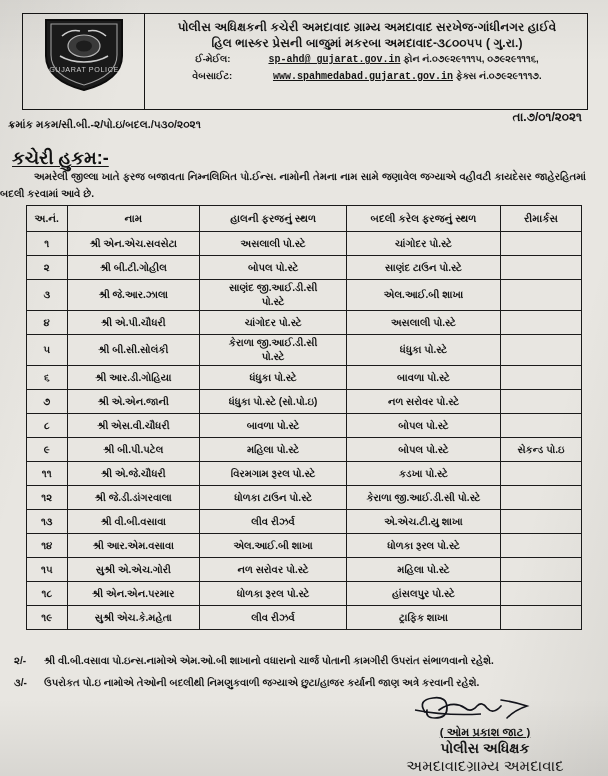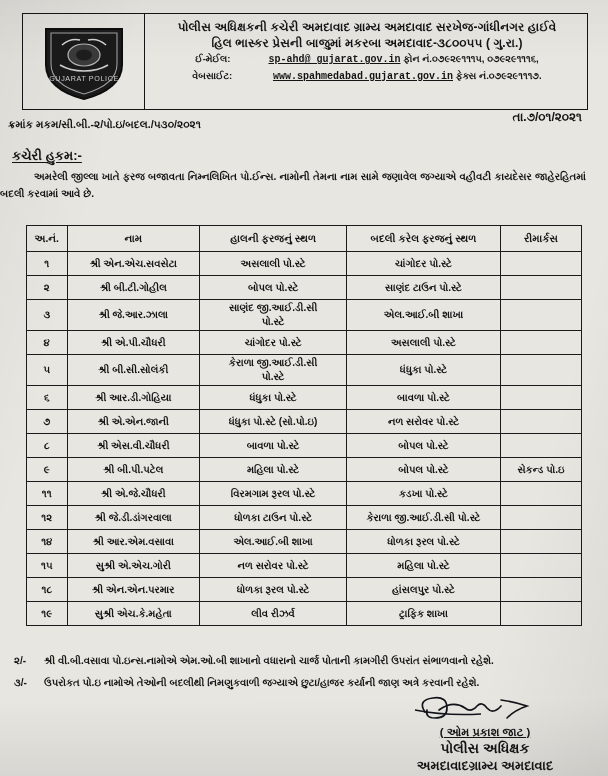--- a/index.html
+++ b/index.html
@@ -38,21 +38,20 @@
     height: 97px;
     border: 1.6px solid #151515;
     box-sizing: border-box;
     display: flex;
     align-items: stretch;
   }
   .emblem-cell {
     width: 122px;
     border-right: 1.6px solid #151515;
     display: flex;
-    align-items: center;
     justify-content: center;
     box-sizing: border-box;
   }
   .emblem {
     width: 92px;
     height: 78px;
     display: block;
   }
   .header-text {
     flex: 1;
@@ -100,21 +99,21 @@
     font-weight: 700;
     color: #141414;
     white-space: nowrap;
   }
 
   
   .order-title {
     position: absolute;
     left: 12px;
     top: 148px;
-    font-size: 13px;
+    font-size: 18px;
     font-weight: 700;
     color: #121212;
     text-decoration: underline;
     text-underline-offset: 2px;
   }
   .body-para {
     position: absolute;
     left: 0;
     top: 168px;
     width: 586px;
@@ -131,21 +130,20 @@
     position: absolute;
     left: 26px;
     top: 205px;
     width: 556px;
   }
   table.transfers {
     width: 100%;
     border-collapse: collapse;
     table-layout: fixed;
     color: #141414;
-    margin-top: 20px;
   }
   table.transfers th,
   table.transfers td {
     border: 1.3px solid #1b1b1b;
     padding: 1px 2px;
     vertical-align: middle;
     text-align: center;
     font-size: 10.1px;
     font-weight: 700;
     line-height: 14px;
@@ -209,22 +207,22 @@
     font-weight: 700;
     line-height: 16px;
     text-decoration: underline;
   }
   .sign-desig {
     font-size: 14px;
     font-weight: 700;
     line-height: 17px;
   }
   .sign-office {
-    font-size: 13px;
-    font-weight: 700;
+    font-size: 15px;
+    font-weight: 400;
     line-height: 17px;
   }
 </style>
 </head>
 <body>
 
 <div class="page">
   <div class="sheet">
 
     <div class="header-box">
@@ -351,20 +349,27 @@
               <td></td>
             </tr>
             <tr>
               <td class="sr">૧૨</td>
               <td class="nm">શ્રી જે.ડી.ડાંગરવાલા</td>
               <td>ધોળકા ટાઉન પો.સ્ટે</td>
               <td>કેરાળા જી.આઈ.ડી.સી પો.સ્ટે</td>
               <td></td>
             </tr>
             <tr>
+              <td class="sr">૧૩</td>
+              <td class="nm">શ્રી વી.બી.વસાવા</td>
+              <td>લીવ રીઝર્વ</td>
+              <td>એ.એચ.ટી.યુ શાખા</td>
+              <td></td>
+            </tr>
+            <tr>
               <td class="sr">૧૪</td>
               <td class="nm">શ્રી આર.એમ.વસાવા</td>
               <td>એલ.આઈ.બી શાખા</td>
               <td>ધોળકા રૂરલ પો.સ્ટે</td>
               <td></td>
             </tr>
             <tr>
               <td class="sr">૧૫</td>
               <td class="nm">સુશ્રી એ.એચ.ગોરી</td>
               <td>નળ સરોવર પો.સ્ટે</td>

